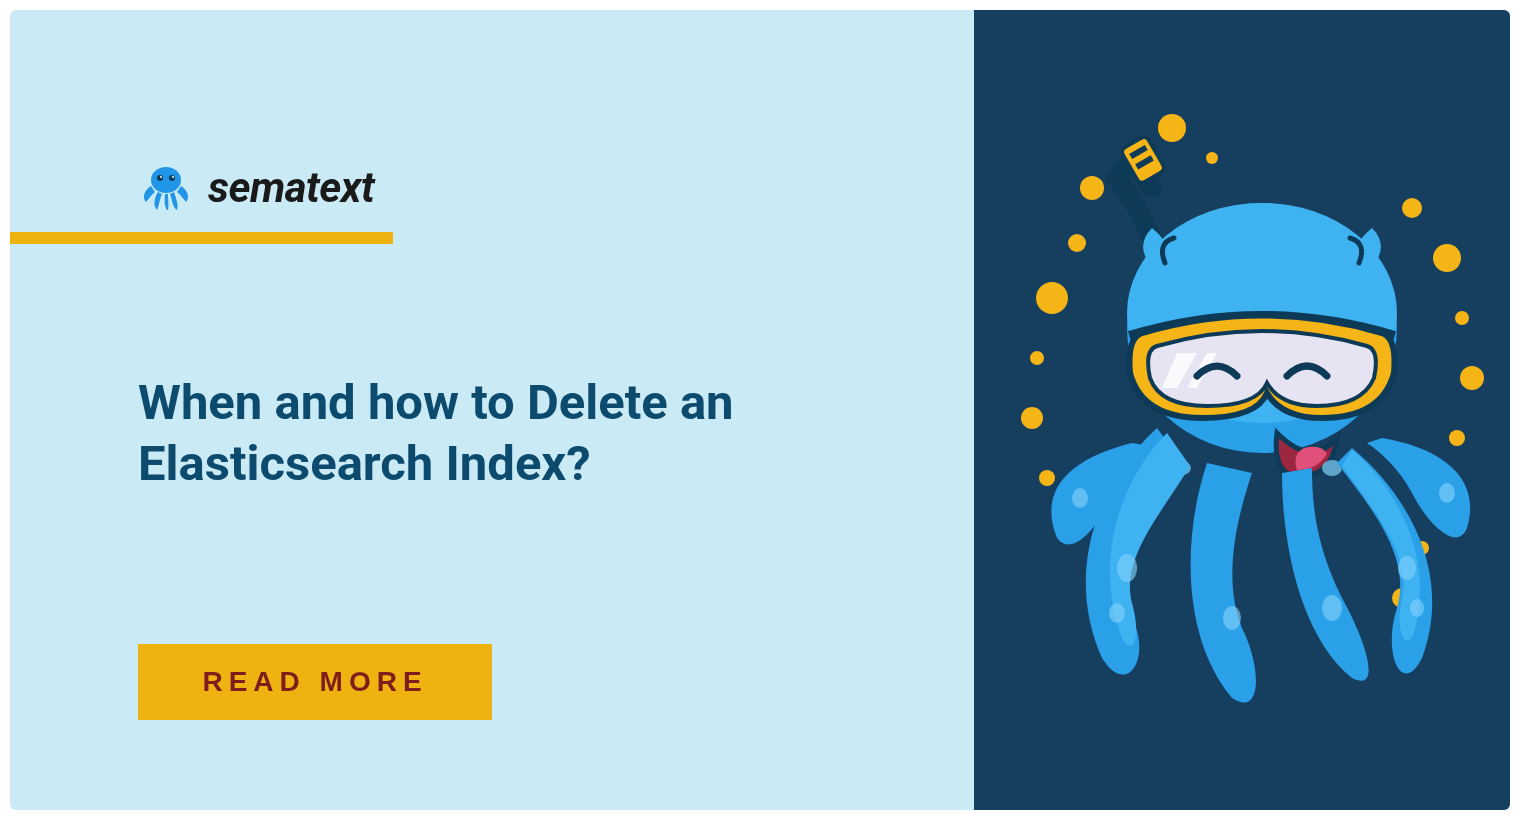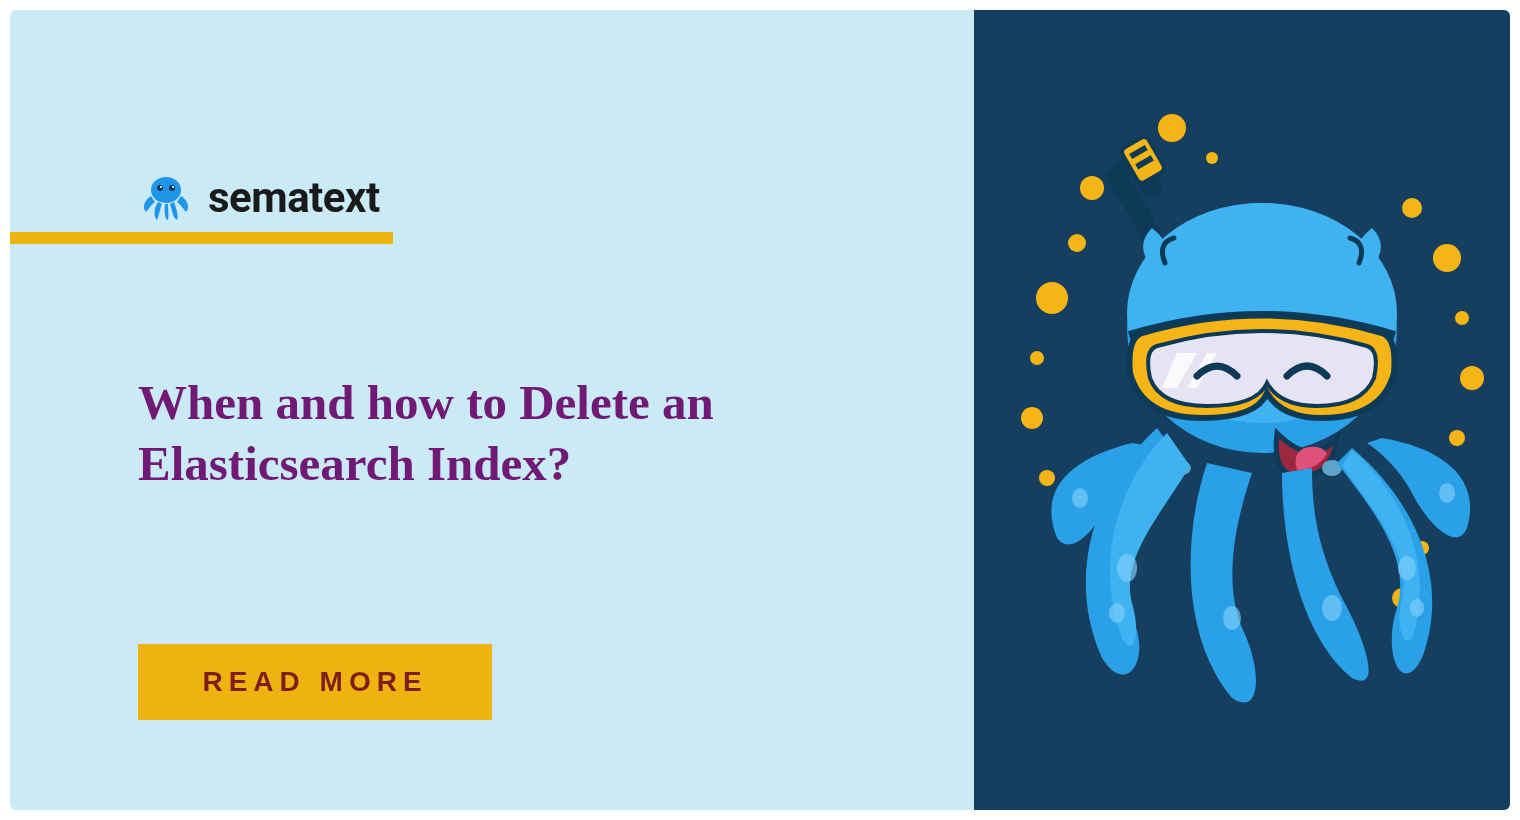--- a/index.html
+++ b/index.html
@@ -29,24 +29,25 @@
     flex: 0 0 536px;
     height: 100%;
     background: #163e5e;
     position: relative;
   }
 
   
   .logo {
     position: absolute;
     left: 128px;
-    top: 162px;
+    top: 152px;
     display: flex;
     align-items: center;
     gap: 14px;
+    font-style: italic;
   }
   .logo svg { display: block; }
   .logo-text {
     font-size: 42px;
     font-weight: 700;
     color: #1a1a1a;
     letter-spacing: -0.5px;
   }
 
   
@@ -58,25 +59,24 @@
     height: 12px;
     background: #eeb211;
   }
 
   
   .headline {
     position: absolute;
     left: 128px;
     top: 362px;
     width: 770px;
-    color: #701a75;
+    color: #0c4a6e;
     font-size: 49px;
     line-height: 1.25;
     font-weight: 700;
-    font-family: Liberation Serif, serif;
   }
 
   
   .cta {
     position: absolute;
     left: 128px;
     top: 634px;
     width: 354px;
     height: 76px;
     background: #eeb211;

